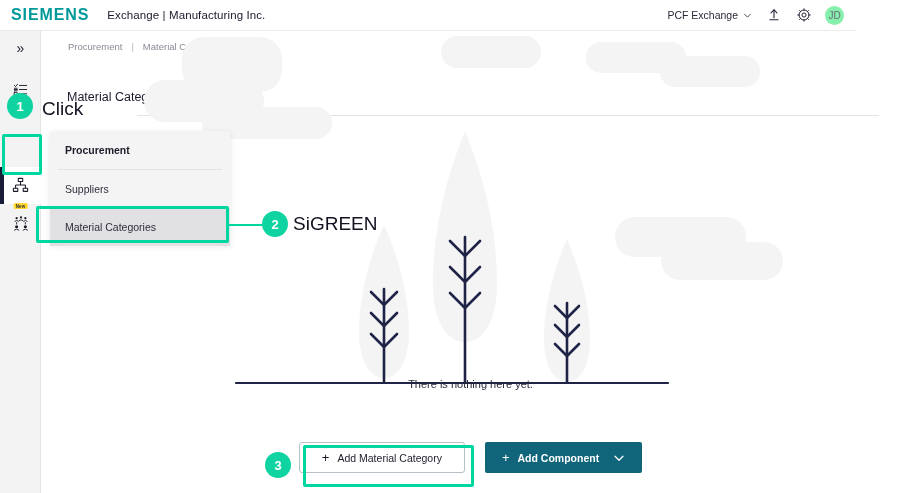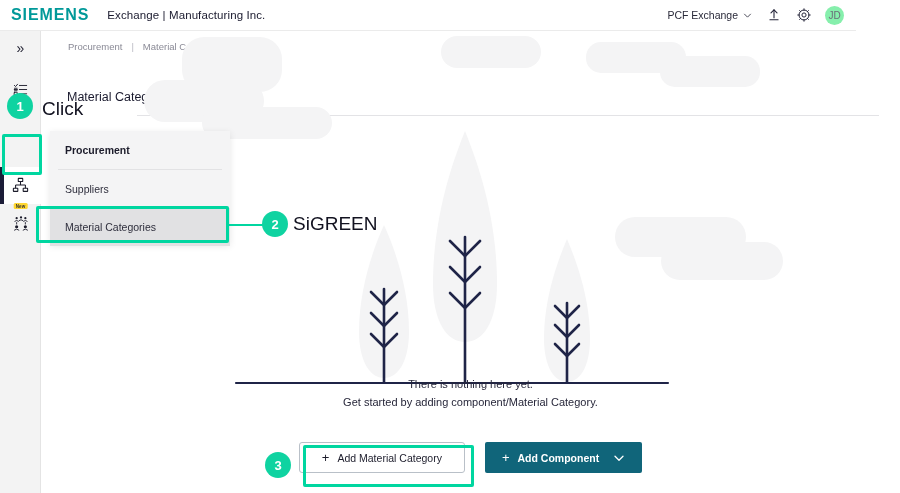--- a/index.html
+++ b/index.html
@@ -266,21 +266,20 @@
 
         <path d="M526 272 L526 351"></path>
         <path d="M514 275 L526 287 L538 275"></path>
         <path d="M514 294 L526 306 L538 294"></path>
         <path d="M514 313 L526 325 L538 313"></path>
       </g>
     </svg>
 
     <div class="empty-text">
       <div>There is nothing here yet.</div>
-      <div>Get started by adding component/Material Category.</div>
     </div>
 
     <div class="btn-row">
       <div class="btn btn-outline">
         <span class="plus">+</span>
         <span>Add Material Category</span>
       </div>
       <div class="btn btn-primary">
         <span class="plus">+</span>
         <span>Add Component</span>

